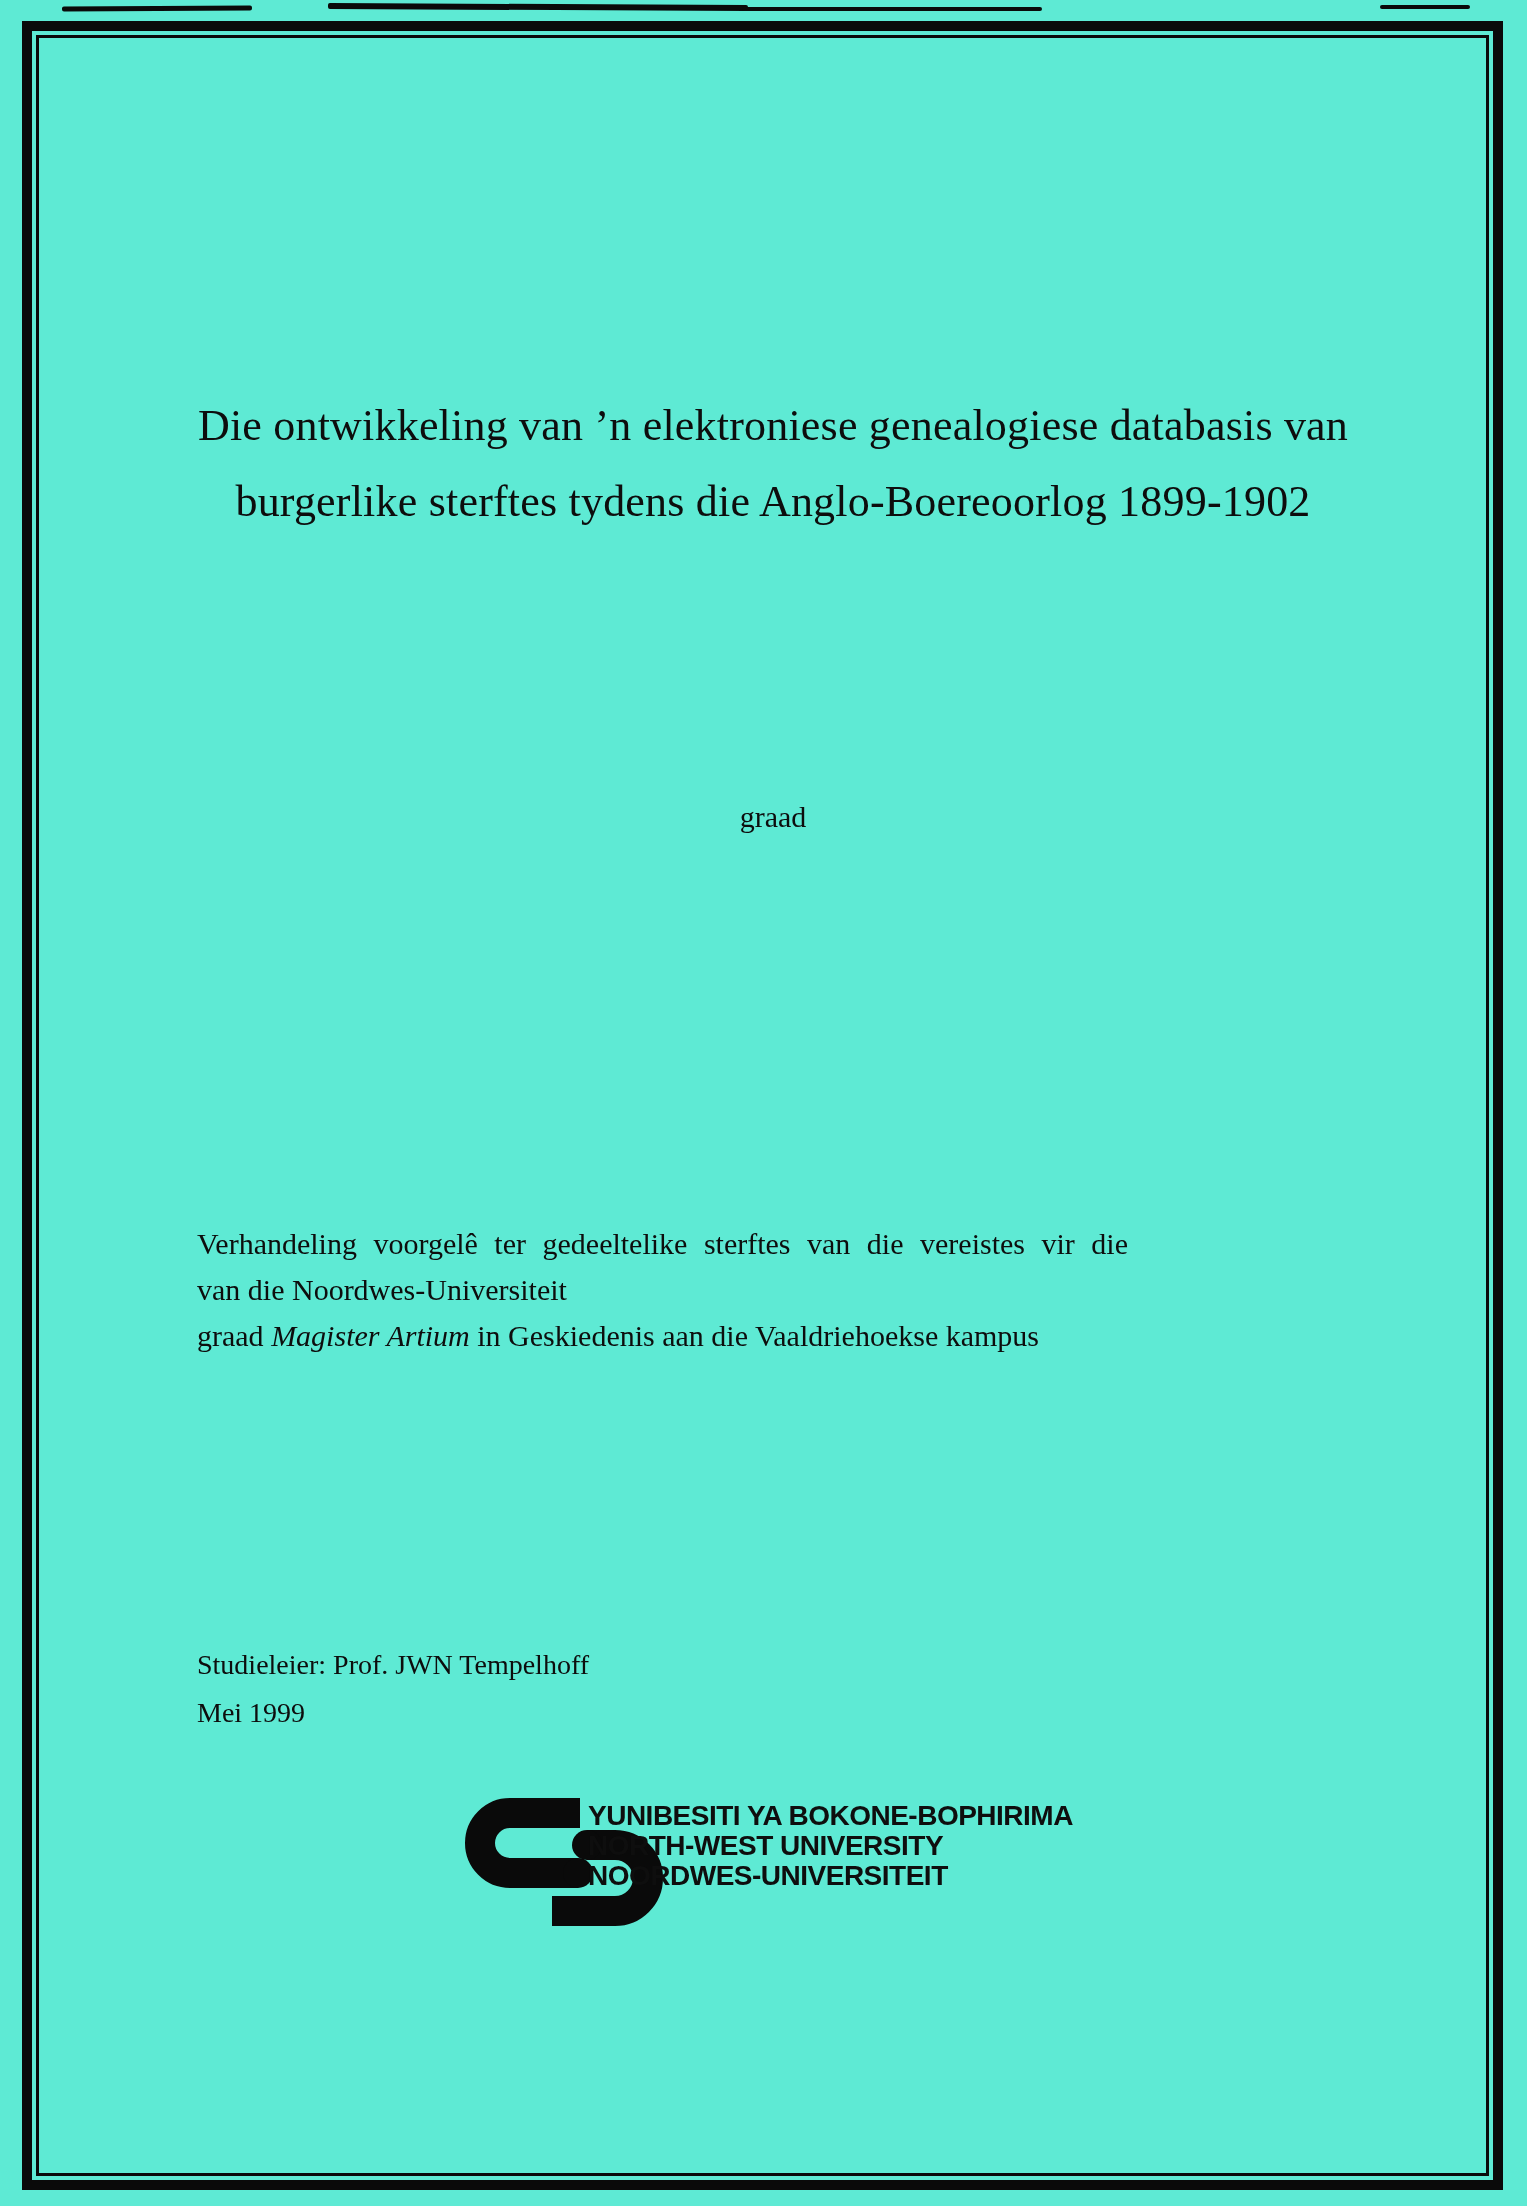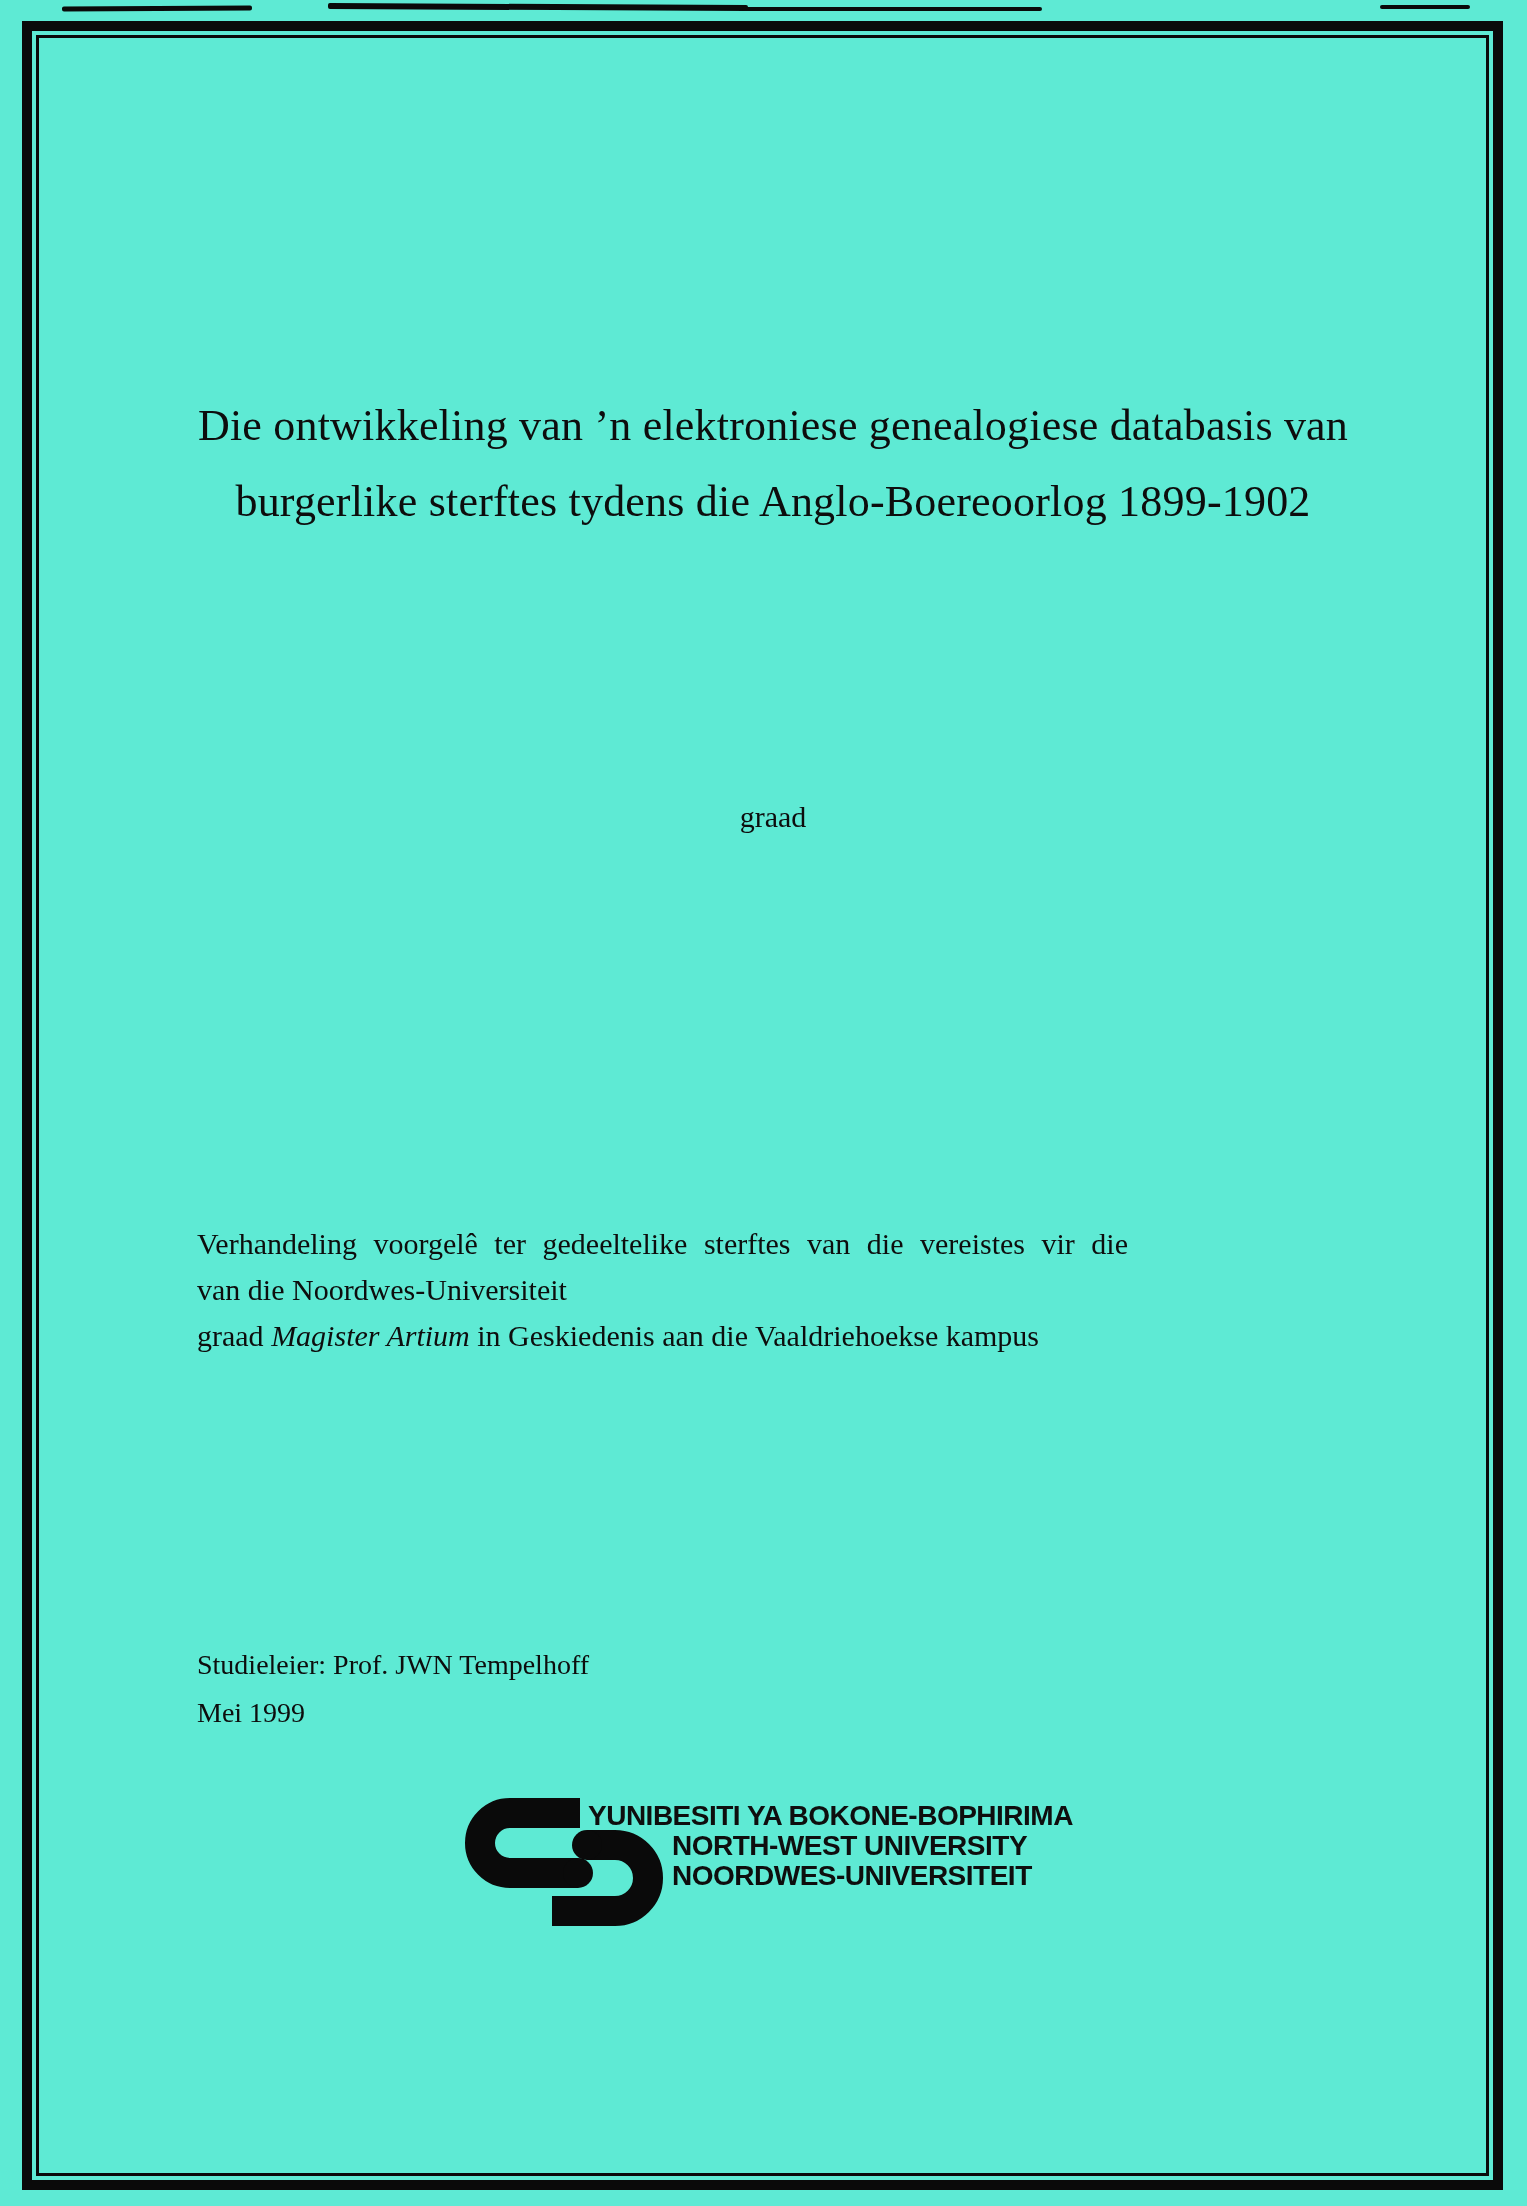--- a/index.html
+++ b/index.html
@@ -113,21 +113,21 @@
     left: 123px;
     top: 5px;
     font-family: "Liberation Sans", "DejaVu Sans", sans-serif;
     font-weight: bold;
     font-size: 28px;
     line-height: 30px;
     letter-spacing: -0.5px;
     color: #0e0e0e;
     white-space: nowrap;
   }
-  .logo-text .indent { margin-left: 84px; }
+  .logo-text .indent { }
 </style>
 </head>
 <body>
 
 <div class="page">
 
   <div class="smudge s1"></div>
   <div class="smudge s2"></div>
   <div class="smudge s3"></div>
   <div class="smudge s4"></div>

